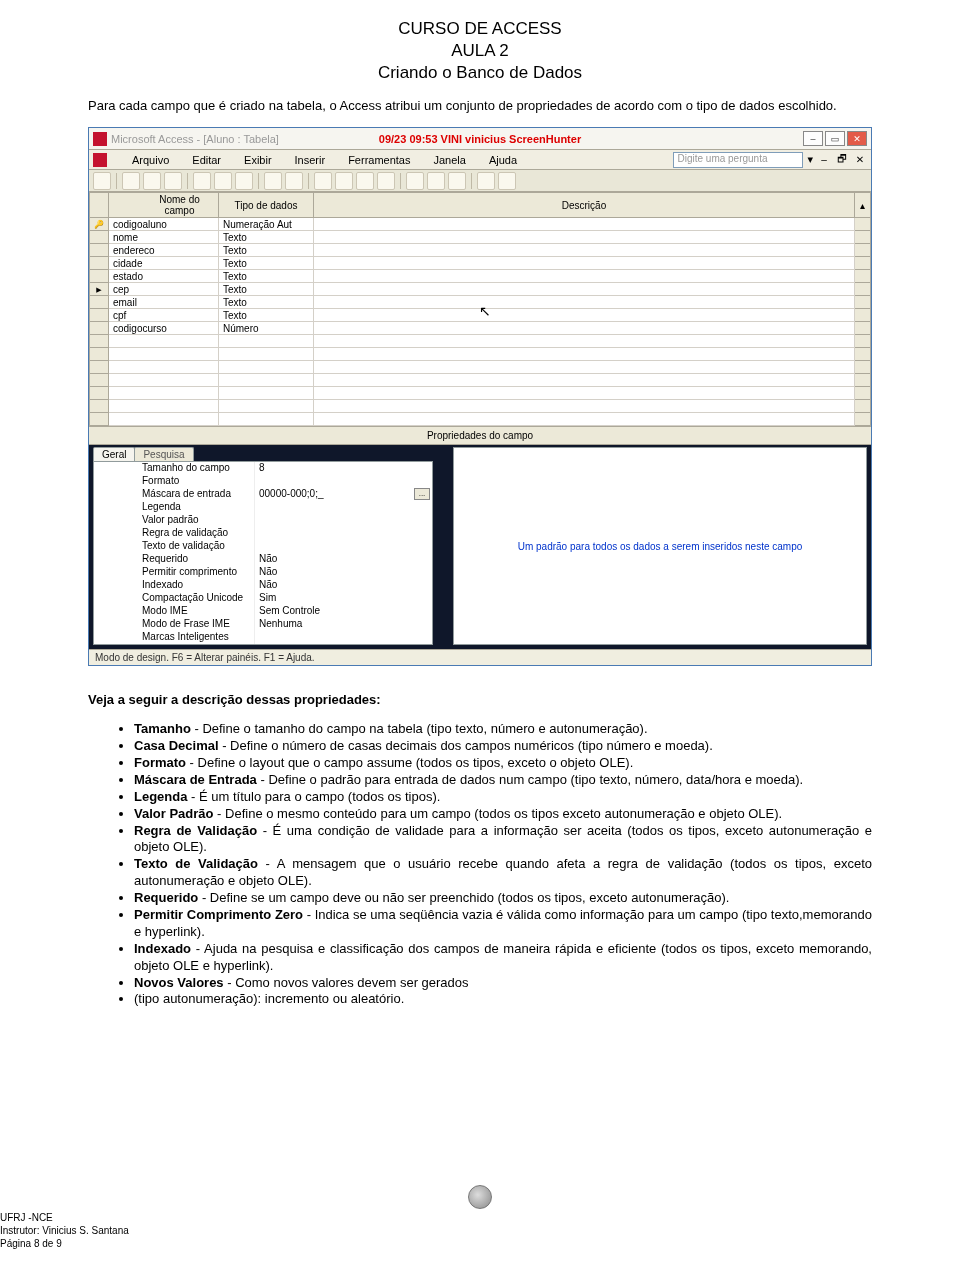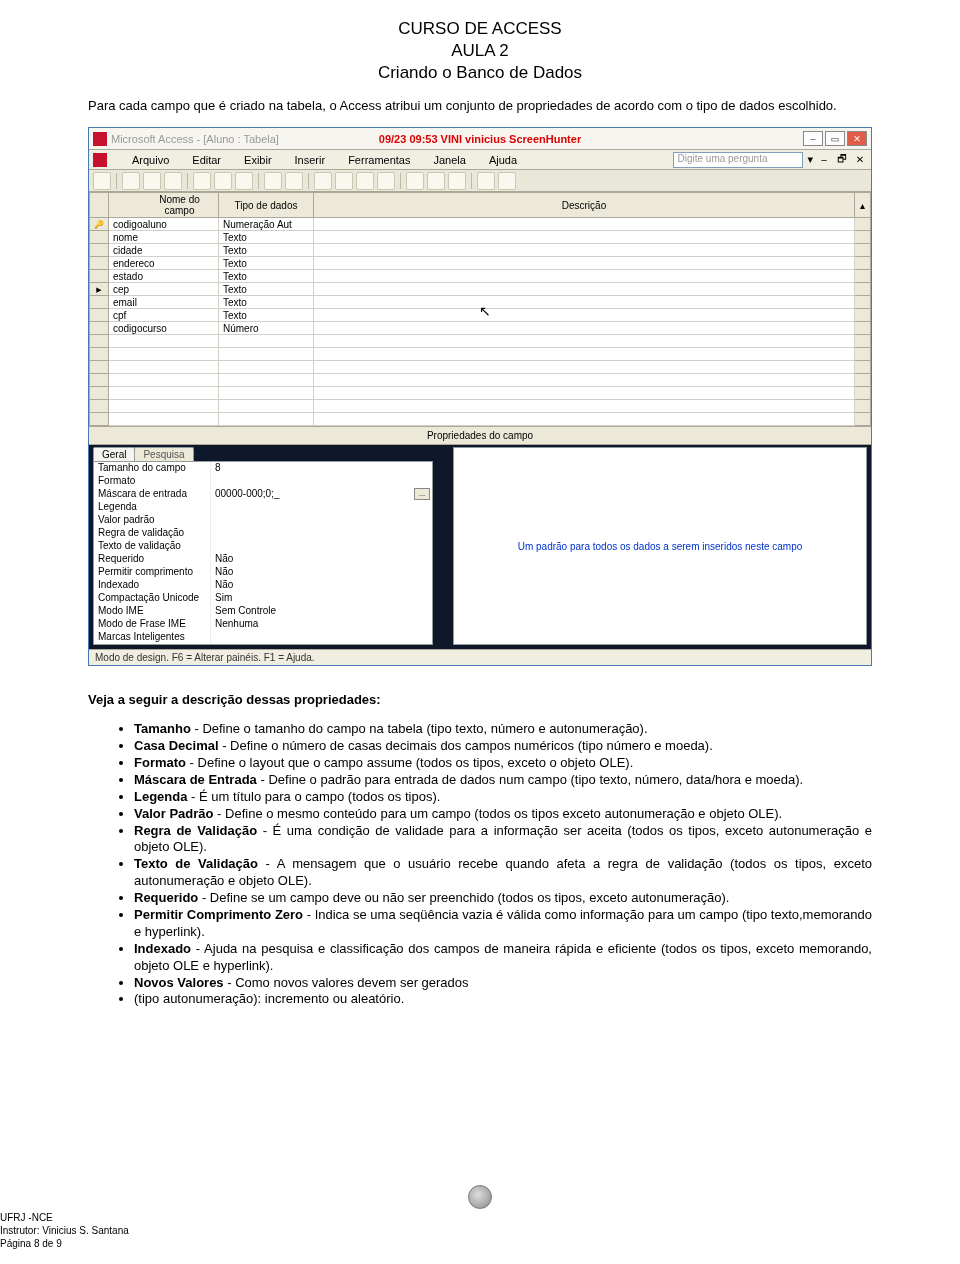--- a/index.html
+++ b/index.html
@@ -160,21 +160,21 @@
   .shot .props .prop-grid {
     border: 1px solid #919b9c;
     background: #fff;
     font-size: 10px;
   }
   .shot .props .prop-row {
     display: flex; height: 13px;
   }
   .shot .props .prop-row .pname {
     width: 117px; padding: 0 4px;
-    background: #fff; border-right: 1px solid #eee;
+    background: #fff; border-right: 1px solid #eee; margin-left: 44px;
   }
   .shot .props .prop-row .pval {
     flex: 1; padding: 0 4px; background: #fff;
     position: relative;
   }
   .shot .props .prop-row .pval .btn3dot {
     position: absolute; right: 2px; top: 0;
     width: 16px; height: 12px;
     border: 1px solid #888; background: #ece9d8;
     font-size: 8px; text-align: center; line-height: 10px;
@@ -303,28 +303,28 @@
           </tr>
           <tr>
             <td class="rowsel "></td>
             <td>nome</td>
             <td>Texto</td>
             <td></td>
             <td class="scroll"></td>
           </tr>
           <tr>
             <td class="rowsel "></td>
+            <td>endereco</td>
+            <td>Texto</td>
+            <td></td>
+            <td class="scroll"></td>
+          </tr>
+          <tr>
+            <td class="rowsel "></td>
             <td>cidade</td>
-            <td>Texto</td>
-            <td></td>
-            <td class="scroll"></td>
-          </tr>
-          <tr>
-            <td class="rowsel "></td>
-            <td>endereco</td>
             <td>Texto</td>
             <td></td>
             <td class="scroll"></td>
           </tr>
           <tr>
             <td class="rowsel "></td>
             <td>estado</td>
             <td>Texto</td>
             <td></td>
             <td class="scroll"></td>

